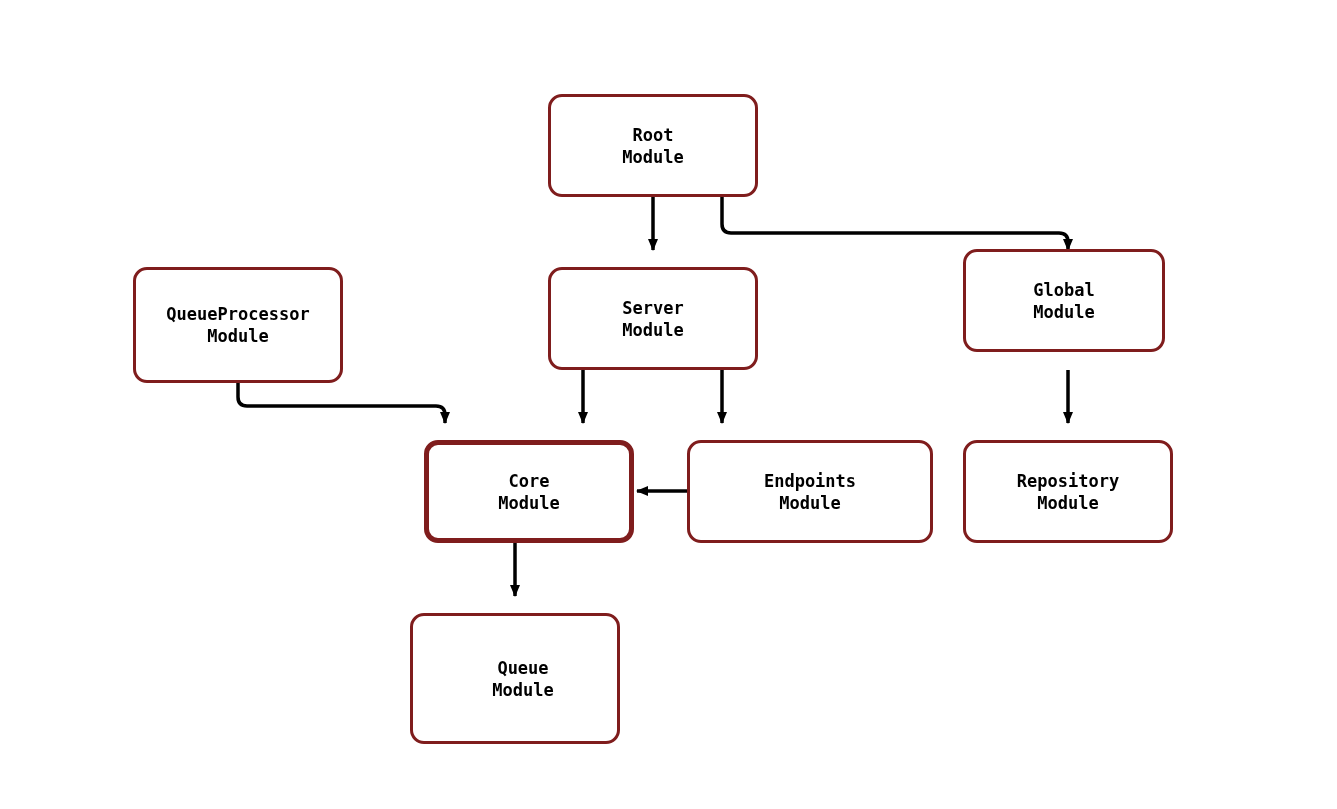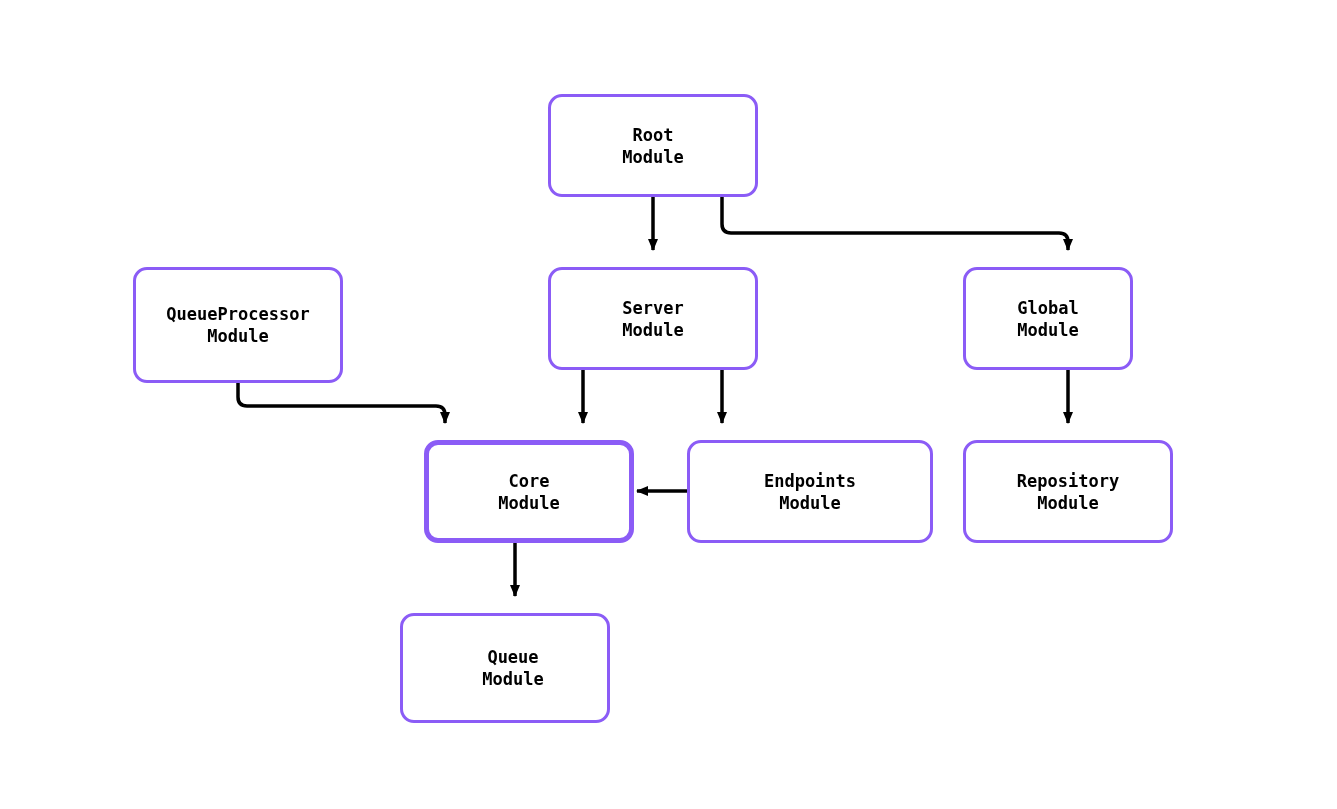--- a/index.html
+++ b/index.html
@@ -24,21 +24,21 @@
     position: absolute;
     left: 0;
     top: 0;
     width: 1337px;
     height: 809px;
   }
   .node {
     position: absolute;
     box-sizing: border-box;
     background: #ffffff;
-    border: 3px solid #8b5cf6;
+    border: 3px solid #7f1d1d;
     border-radius: 14px;
     display: flex;
     align-items: center;
     justify-content: center;
     z-index: 2;
   }
   .node.emphasis {
     border-width: 5px;
   }
   .node-label {
@@ -92,38 +92,38 @@
   <div class="node" style="left:133px; top:267px; width:210px; height:116px;">
     <span class="node-label">QueueProcessor
 Module</span>
   </div>
 
   <div class="node" style="left:548px; top:267px; width:210px; height:103px;align-items:center;">
     <span class="node-label">Server
 Module</span>
   </div>
 
-  <div class="node" style="left:963px; top:267px; width:170px; height:103px;">
+  <div class="node" style="left:963px; top:249px; width:202px; height:103px;">
     <span class="node-label">Global
 Module</span>
   </div>
 
   <div class="node emphasis" style="left:424px; top:440px; width:210px; height:103px;">
     <span class="node-label">Core
 Module</span>
   </div>
 
   <div class="node" style="left:687px; top:440px; width:246px; height:103px;">
     <span class="node-label">Endpoints
 Module</span>
   </div>
 
   <div class="node" style="left:963px; top:440px; width:210px; height:103px;">
     <span class="node-label">Repository
 Module</span>
   </div>
 
-  <div class="node" style="left:400px; top:613px; width:210px; height:110px;padding-left:16px;">
+  <div class="node" style="left:410px; top:613px; width:210px; height:131px;padding-left:16px;">
     <span class="node-label">Queue
 Module</span>
   </div>
 
 </div>
 
 </body></html>

